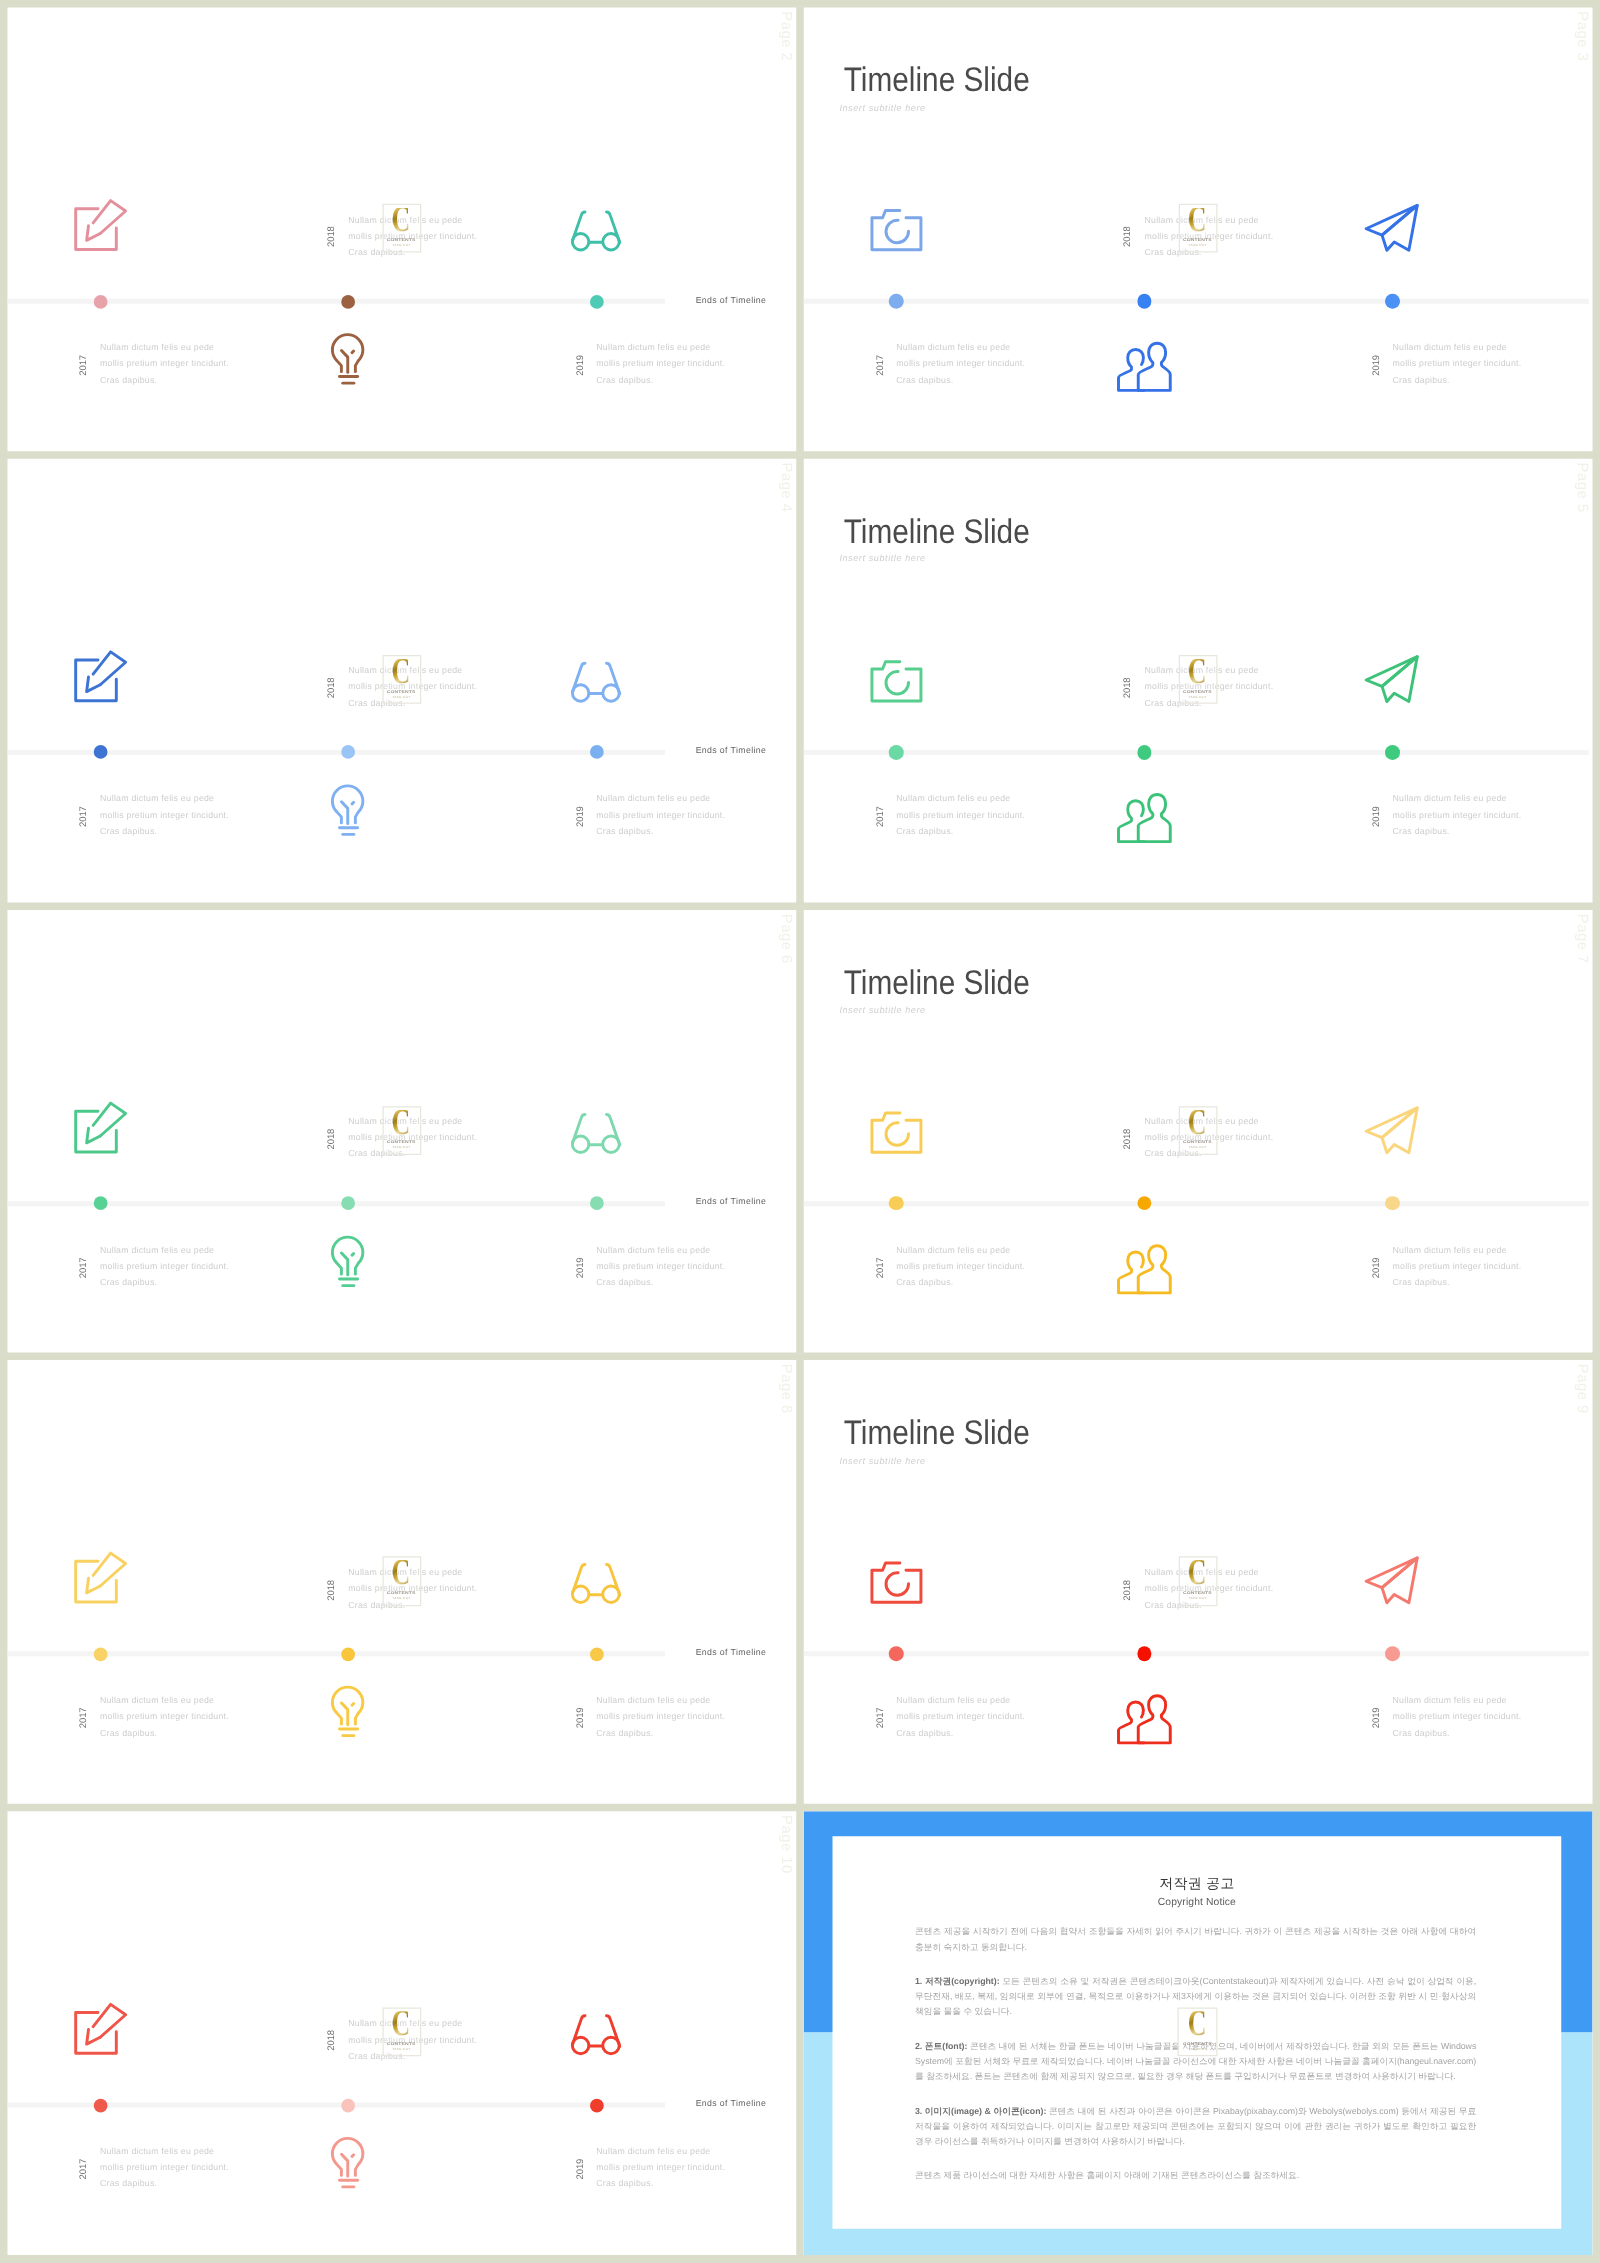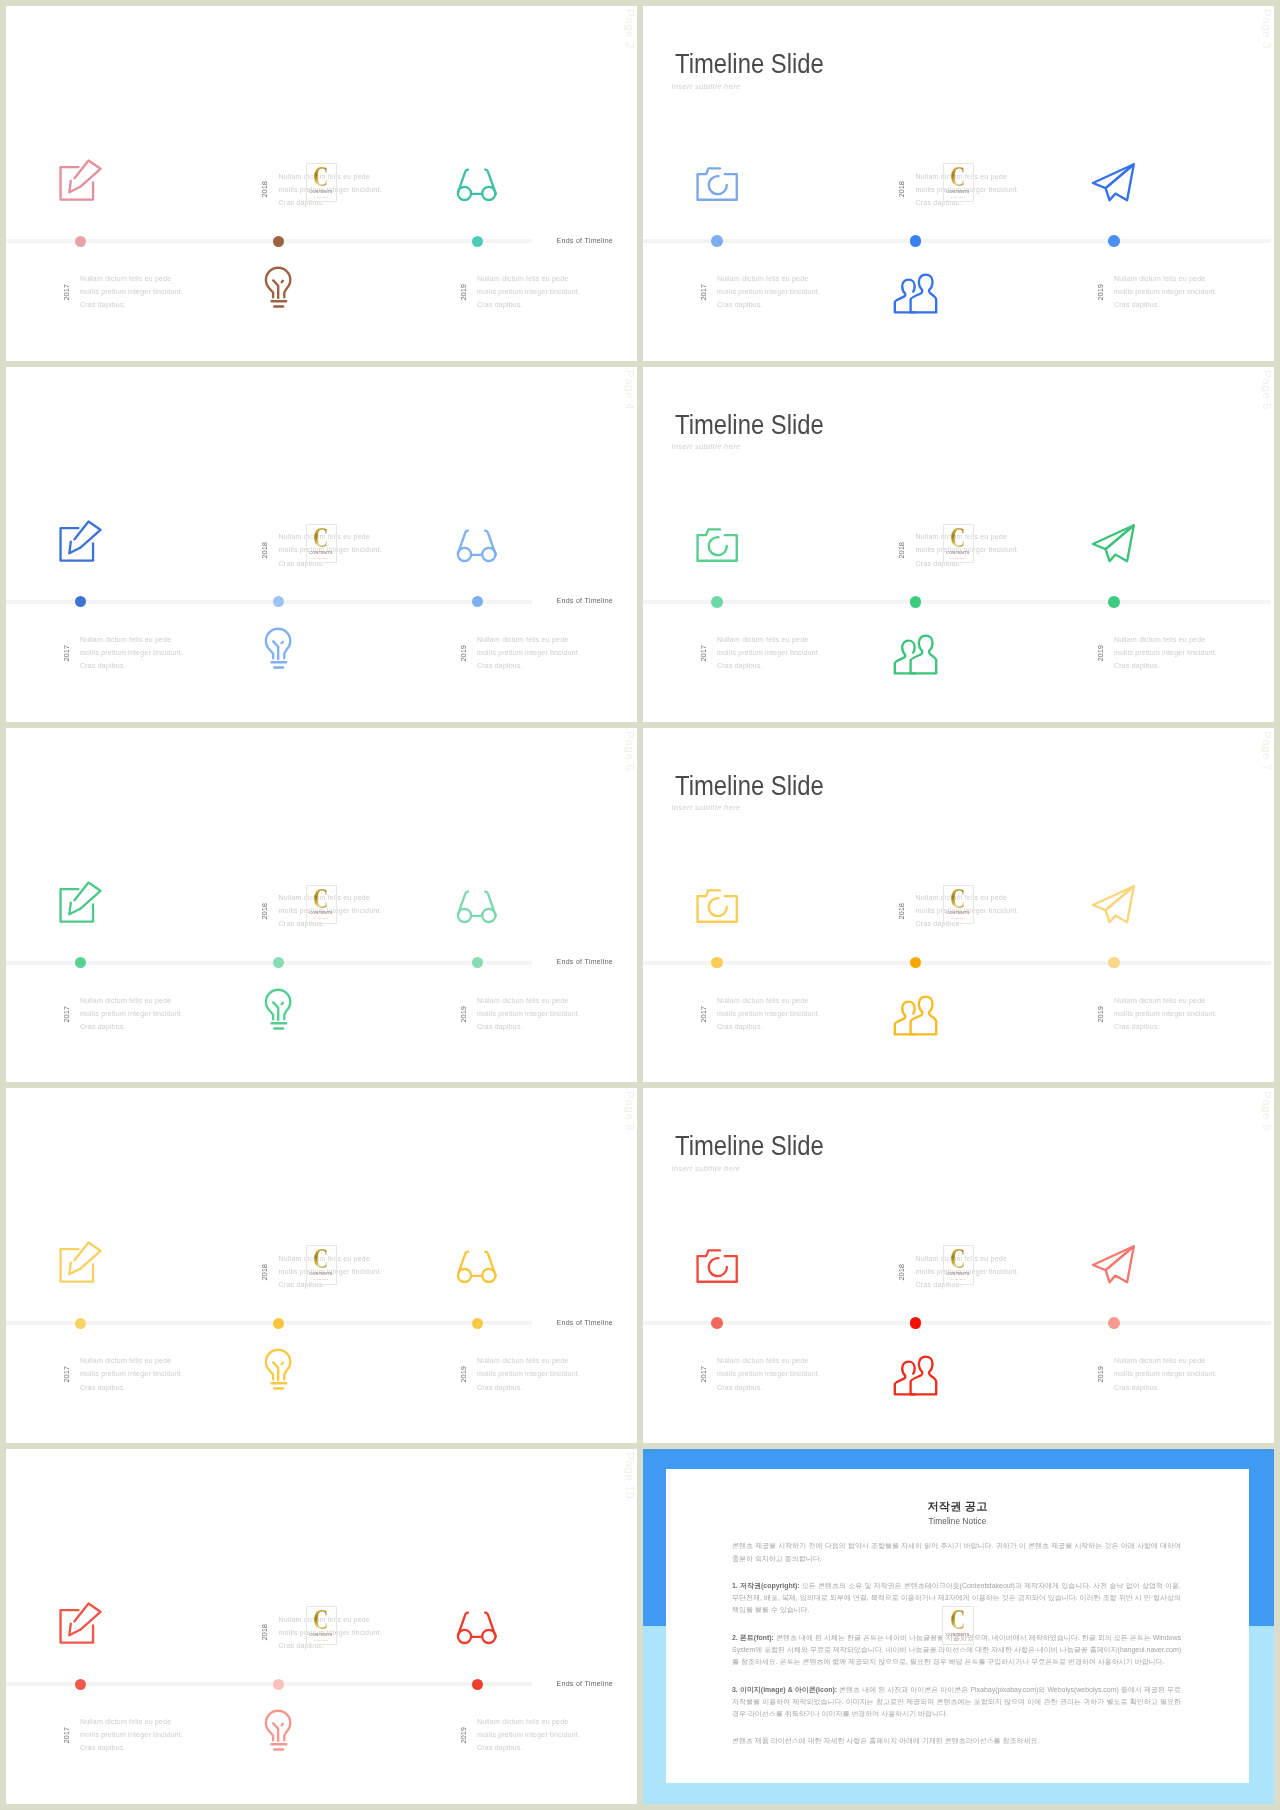--- a/index.html
+++ b/index.html
@@ -41,21 +41,21 @@
          -webkit-background-clip:text;background-clip:text;color:transparent;}
   .wm .t1{font-size:3.1px;color:#9b9388;letter-spacing:.1px;margin-top:3.8px;font-weight:700;
           transform:scaleX(1.3);}
   .wm .t2{font-size:2.2px;color:#c8b795;letter-spacing:.18px;margin-top:2px;transform:scaleX(1.2);}
 
   
   .cp-bg{position:absolute;left:0;top:0;width:631px;height:177px;background:#3f9af4;}
   .cp-bg2{position:absolute;left:0;top:177px;width:631px;height:178px;background:#ace4fb;}
   .cp-card{position:absolute;left:23px;top:19.8px;width:583px;height:314.6px;background:#fff;}
   .cp-h1{position:absolute;width:100%;top:30.2px;text-align:center;font-size:11.2px;
-         font-weight:700;color:#343434;letter-spacing:.2px;}
+         font-weight:400;color:#343434;letter-spacing:.2px;}
   .cp-h2{position:absolute;width:100%;top:48px;text-align:center;font-size:8.25px;color:#5a5a5a;
          letter-spacing:.1px;}
   .cp-body{position:absolute;left:66px;top:71.6px;width:449px;font-size:7px;color:#a3a3a3;
            line-height:12.2px;letter-spacing:-.02px;text-align:justify;}
   .cp-body p{margin:0 0 15.2px 0;}
   .cp-body p:last-child{margin-bottom:0;}
   .cp-body b{color:#6e6e6e;font-weight:700;}
 </style>
 </head>
 <body>
@@ -449,21 +449,21 @@
           <div class="t1">CONTENTS</div>
           <div class="t2">TAKE OUT</div>
         </div>
       </div>
     </div>
     <div class="cell" style="left:643px;top:1449px">
       <div class="cp-bg"></div>
       <div class="cp-bg2"></div>
       <div class="cp-card">
         <div class="cp-h1">저작권 공고</div>
-        <div class="cp-h2">Timeline Notice</div>
+        <div class="cp-h2">Copyright Notice</div>
         <div class="cp-body">
           <p>콘텐츠 제공을 시작하기 전에 다음의 협약서 조항들을 자세히 읽어 주시기 바랍니다. 귀하가 이 콘텐츠 제공을 시작하는 것은 아래 사항에 대하여 충분히 숙지하고 동의합니다.</p>
           <p><b>1. 저작권(copyright):</b><span> 모든 콘텐츠의 소유 및 저작권은 콘텐츠테이크아웃(Contentstakeout)과 제작자에게 있습니다. 사전 승낙 없이 상업적 이용, 무단전재, 배포, 복제, 임의대로 외부에 연결, 목적으로 이용하거나 제3자에게 이용하는 것은 금지되어 있습니다. 이러한 조항 위반 시 민·형사상의 책임을 물을 수 있습니다.</span></p>
           <p><b>2. 폰트(font):</b><span> 콘텐츠 내에 된 서체는 한글 폰트는 네이버 나눔글꼴을 사용하였으며, 네이버에서 제작하였습니다. 한글 외의 모든 폰트는 Windows System에 포함된 서체와 무료로 제작되었습니다. 네이버 나눔글꼴 라이선스에 대한 자세한 사항은 네이버 나눔글꼴 홈페이지(hangeul.naver.com)를 참조하세요. 폰트는 콘텐츠에 함께 제공되지 않으므로, 필요한 경우 해당 폰트를 구입하시거나 무료폰트로 변경하여 사용하시기 바랍니다.</span></p>
           <p><b>3. 이미지(image) &amp; 아이콘(icon):</b><span> 콘텐츠 내에 된 사진과 아이콘은 아이콘은 Pixabay(pixabay.com)와 Webolys(webolys.com) 등에서 제공된 무료 저작물을 이용하여 제작되었습니다. 이미지는 참고로만 제공되며 콘텐츠에는 포함되지 않으며 이에 관한 권리는 귀하가 별도로 확인하고 필요한 경우 라이선스를 취득하거나 이미지를 변경하여 사용하시기 바랍니다.</span></p>
           <p>콘텐츠 제품 라이선스에 대한 자세한 사항은 홈페이지 아래에 기재된 콘텐츠라이선스를 참조하세요.</p>
         </div>
         <div style="position:absolute;left:276.4px;top:136.8px">
           <div class="wm">
             <div class="c">C</div>

